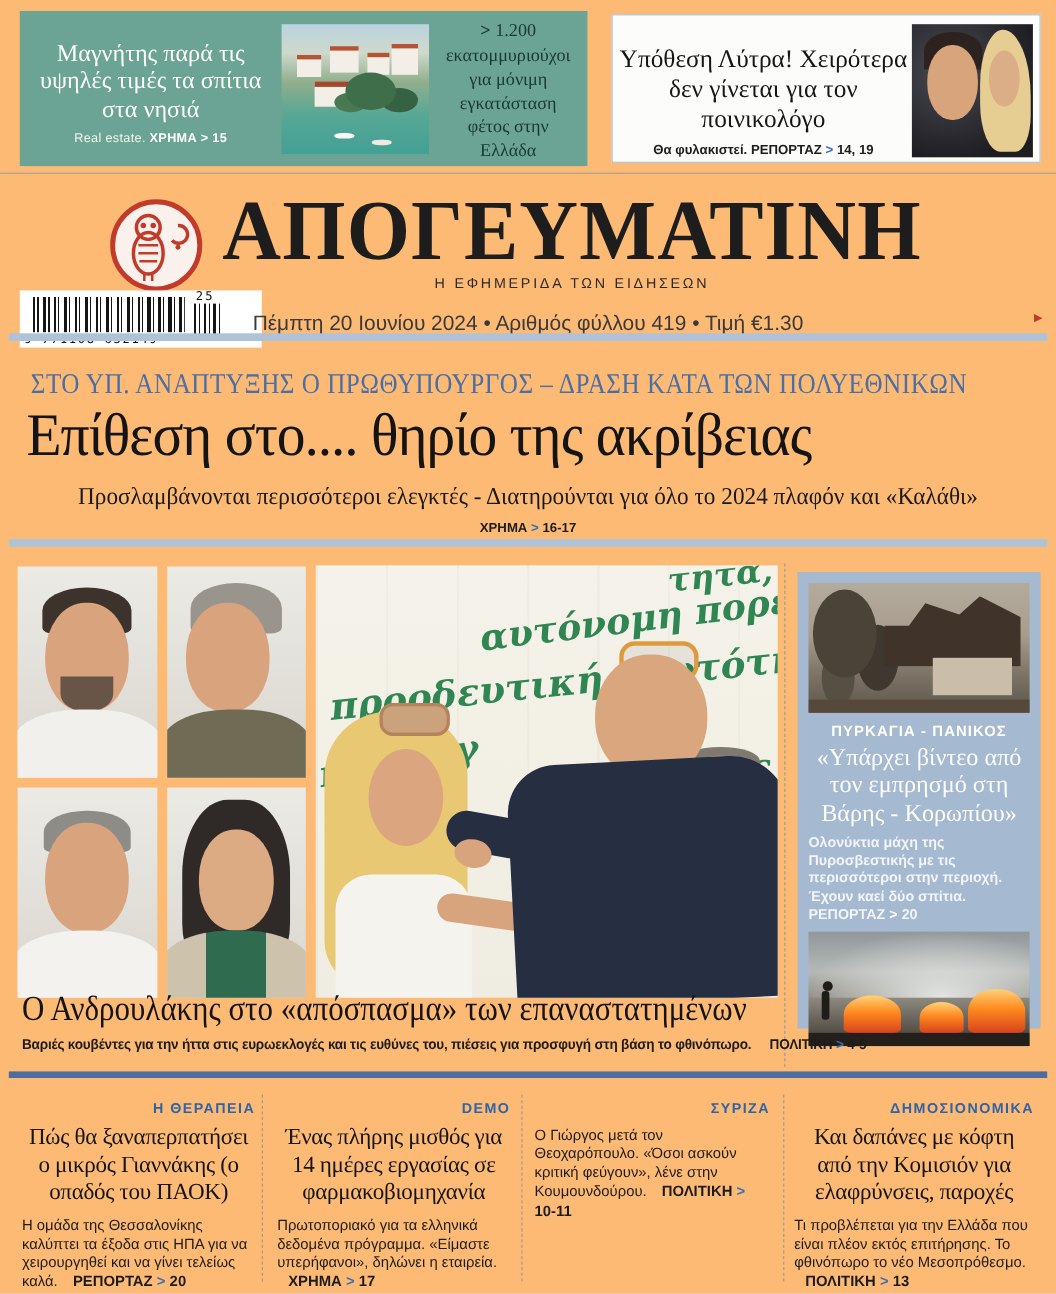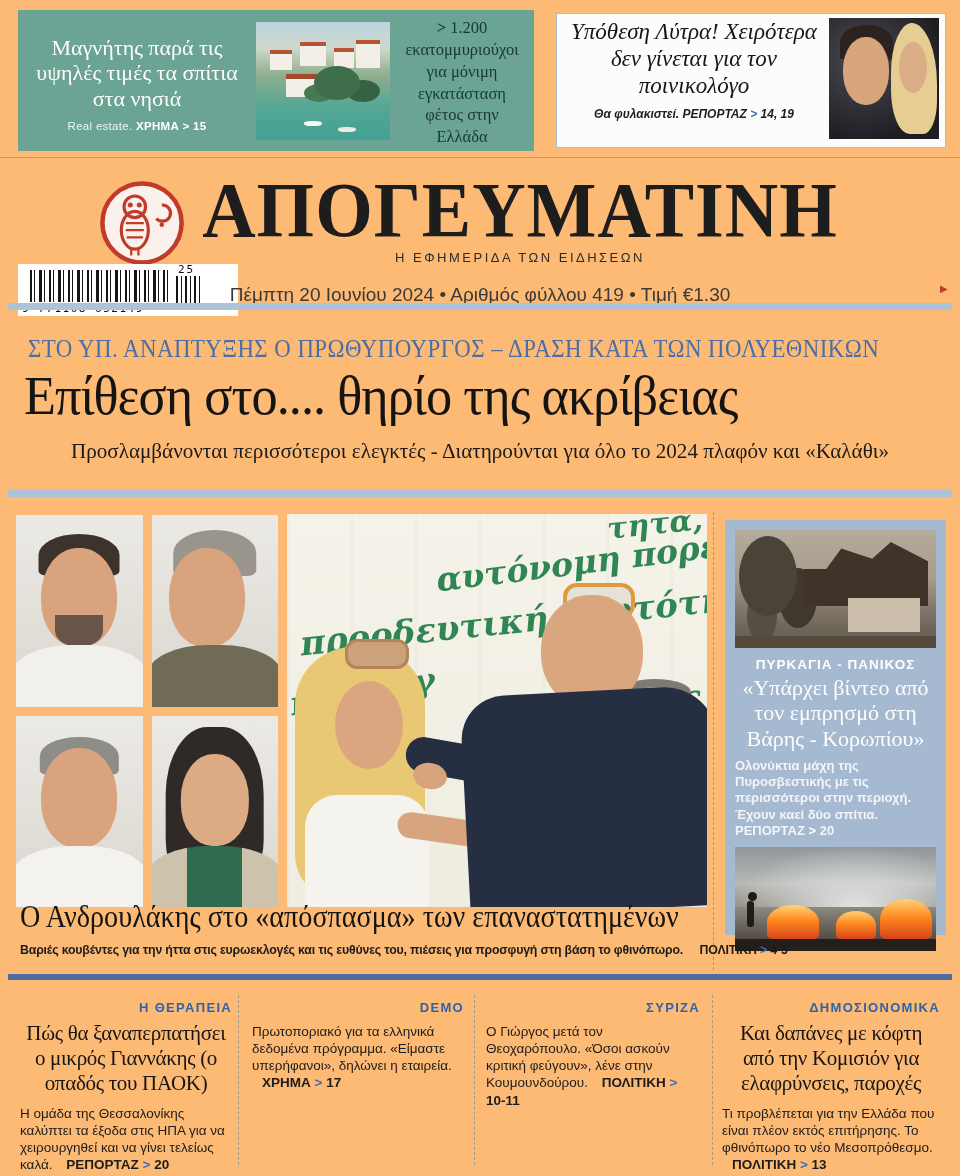--- a/index.html
+++ b/index.html
@@ -27,21 +27,21 @@
   .h5{left:30px;top:52px;width:34px;height:18px;border-top:5px solid #a34a2e;}
   .isl-tree{position:absolute;left:58px;top:44px;width:46px;height:34px;background:#3f6f4a;border-radius:50%;
      box-shadow:26px 8px 0 -6px #356243, -18px 10px 0 -8px #487951;}
   .isl-boat{position:absolute;left:48px;bottom:14px;width:18px;height:5px;background:#f6f6f2;border-radius:40%;
      box-shadow:34px 6px 0 0 #eceae2;}
   .tt-side{flex:1;text-align:center;font-family:"Liberation Serif",serif;font-size:16.5px;line-height:1.32;
      color:#173931;padding:4px 8px 0 2px;}
   .tt-side .darr{font-weight:bold;}
 
   .teaser-lytra{left:556px;top:13px;width:390px;height:135px;background:#fcfcfa;border:1px solid #a9bdd6;
-     display:flex;align-items:flex-start;padding:4px 6px;box-sizing:border-box;font-style:italic;}
+     display:flex;align-items:flex-end;padding:4px 6px;box-sizing:border-box;}
   .lt-main{flex:1;text-align:center;padding-right:4px;}
   .lt-headline{font-family:"Liberation Serif",serif;font-size:23px;line-height:1.18;color:#161616;}
   .lt-ref{margin-top:8px;font-size:12px;font-weight:bold;color:#1c1c1c;}
   .photo-couple{position:relative;width:110px;height:121px;overflow:hidden;
      background:radial-gradient(circle at 30% 35%,#4a4a52,#1d1d22 75%);}
   .pc-man-hair{position:absolute;left:10%;top:6%;width:48%;height:28%;background:#2c2320;border-radius:50% 50% 0 0;}
   .pc-man-head{position:absolute;left:13%;top:16%;width:42%;height:56%;background:#d7a47c;border-radius:48%;}
   .pc-woman-hair{position:absolute;right:2%;top:4%;width:42%;height:92%;background:#e6cd92;border-radius:45% 55% 30% 40%;}
   .pc-woman-face{position:absolute;right:11%;top:20%;width:25%;height:42%;background:#dcae88;border-radius:50%;}
 
@@ -242,20 +242,25 @@
     <div class="bc-addon-bars"></div>
     <div class="bc-addon-num">25</div>
   </div>
   <div class="abs dateline">Πέμπτη 20 Ιουνίου 2024 • Αριθμός φύλλου 419 • Τιμή €1.30</div>
   <div class="abs red-mark">▶</div>
   <div class="abs bar-blue1"></div>
 
   <div class="abs kicker">ΣΤΟ ΥΠ. ΑΝΑΠΤΥΞΗΣ Ο ΠΡΩΘΥΠΟΥΡΓΟΣ – ΔΡΑΣΗ ΚΑΤΑ ΤΩΝ ΠΟΛΥΕΘΝΙΚΩΝ</div>
   <div class="abs headline-main">Επίθεση στο.... θηρίο της ακρίβειας</div>
   <div class="abs subhead">Προσλαμβάνονται περισσότεροι ελεγκτές - Διατηρούνται για όλο το 2024 πλαφόν και «Καλάθι»</div>
+  <div class="abs lead-ref">
+    <b>ΧΡΗΜΑ</b>
+    <span class="arr">&gt;</span>
+    <b>16-17</b>
+  </div>
   <div class="abs bar-blue2"></div>
 
   <div class="abs hs-grid">
     <div class="hs hs1">
       <div class="hair"></div>
       <div class="head"></div>
       <div class="facial"></div>
       <div class="torso"></div>
     </div>
     <div class="hs hs2">
@@ -351,20 +356,21 @@
     <p class="b-body" style="margin:8px 0 0;">
       <span>Η ομάδα της Θεσσαλονίκης καλύπτει τα έξοδα στις ΗΠΑ για να χειρουργηθεί και να γίνει τελείως καλά.</span>
       <b class="ref">ΡΕΠΟΡΤΑΖ</b>
       <span class="arr">&gt;</span>
       <b>20</b>
     </p>
   </section>
 
   <section class="abs bcol c2">
     <div class="b-label">DEMO</div>
+    <div class="b-headline">Ένας πλήρης μισθός για 14 ημέρες εργασίας σε φαρμακοβιομηχανία</div>
     <p class="b-body" style="margin:8px 0 0;">
       <span>Πρωτοποριακό για τα ελληνικά δεδομένα πρόγραμμα. «Είμαστε υπερήφανοι», δηλώνει η εταιρεία.</span>
       <b class="ref">ΧΡΗΜΑ</b>
       <span class="arr">&gt;</span>
       <b>17</b>
     </p>
   </section>
 
   <section class="abs bcol c3">
     <div class="b-label">ΣΥΡΙΖΑ</div>

